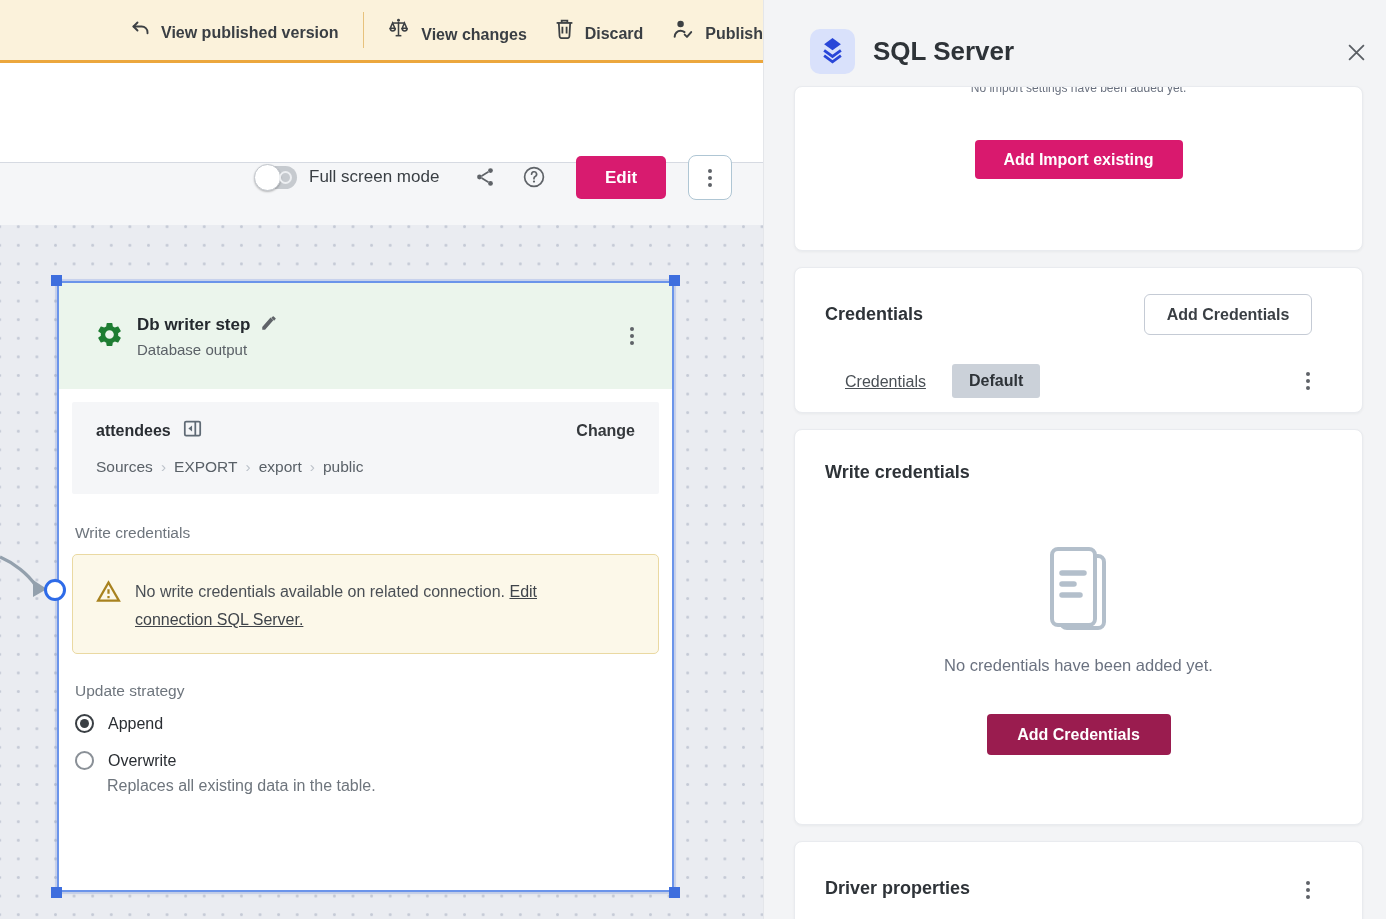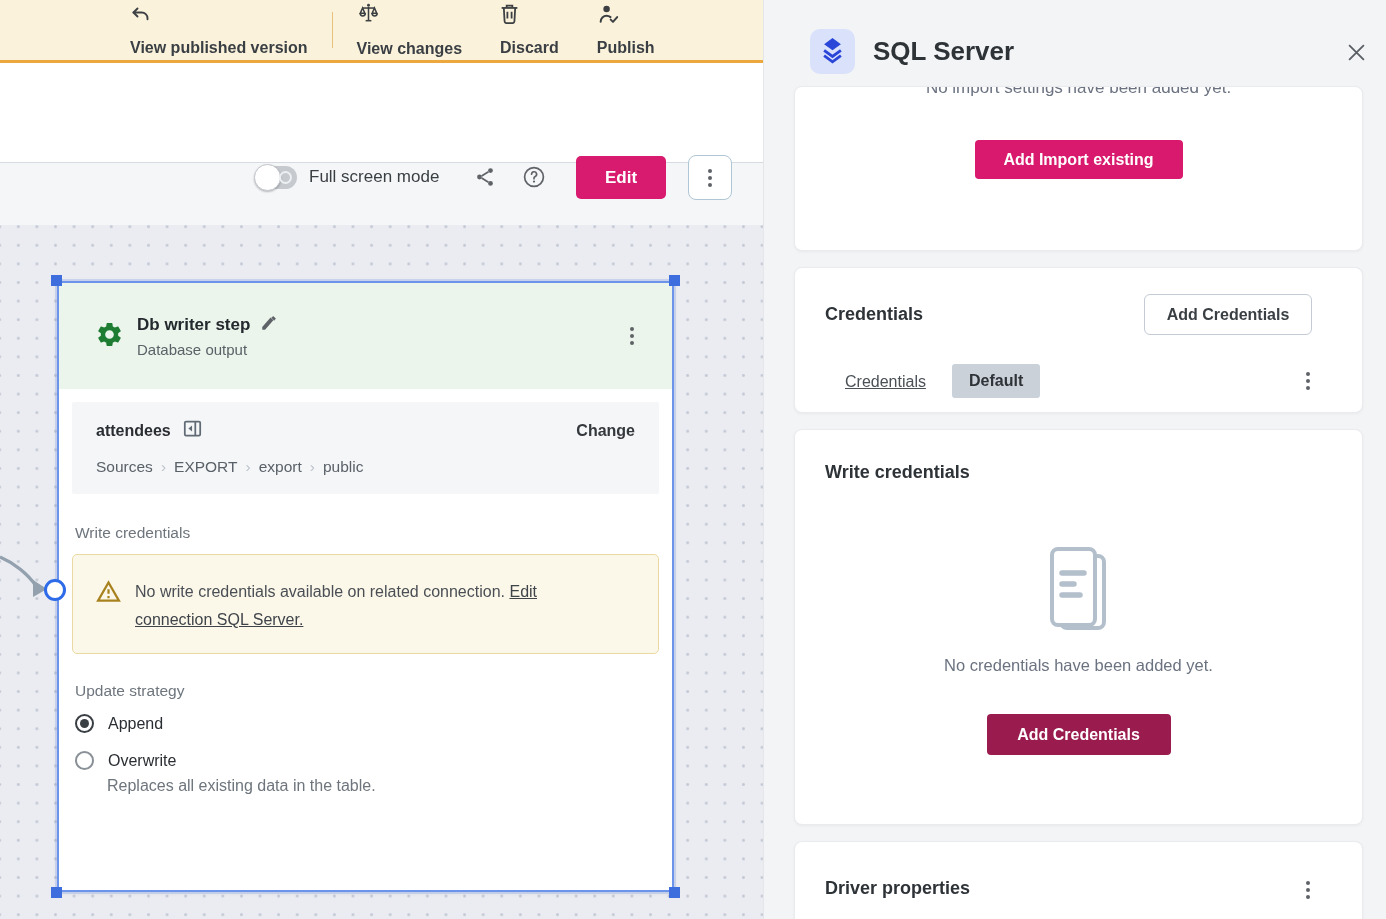--- a/index.html
+++ b/index.html
@@ -5,22 +5,22 @@
   * { margin:0; padding:0; box-sizing:border-box; }
   html,body { width:1386px; height:919px; overflow:hidden; background:#fff;
               font-family:"Liberation Sans", sans-serif; color:#3A3F44; }
   .page { position:relative; width:1386px; height:919px; }
 
   
   .left-region { position:absolute; left:0; top:0; width:763px; height:919px; }
 
   .topbar { height:63px; background:#FBF2DB; border-bottom:3px solid #ECA73D;
             display:flex; align-items:center; padding-left:130px; gap:0; }
-  .topbar .tb-btn { display:flex; align-items:flex-start; gap:11px; font-size:16px;
-                    font-weight:bold; color:#3A3F44; cursor:pointer; white-space:nowrap;flex-direction:column; }
+  .topbar .tb-btn { display:flex; align-items:flex-end; gap:11px; font-size:16px;
+                    font-weight:bold; color:#3A3F44; cursor:pointer; white-space:nowrap; }
   .topbar .tb-divider { width:1px; height:36px; background:#E7C27C; margin:0 24px; }
   .topbar .gap { width:38px; }
 
   .toolbar2 { position:relative; height:100px; background:#fff; border-bottom:1px solid #D6DAE2; }
   .toggle { position:absolute; left:255px; top:103px; width:42px; height:23px;
             background:#C6CACF; border-radius:12px; }
   .toggle .knob { position:absolute; left:-1px; top:-2px; width:27px; height:27px;
                   background:#fff; border:1px solid #C2C6CC; border-radius:50%;
                   box-shadow:0 1px 2px rgba(0,0,0,.25); }
   .toggle .off-ring { position:absolute; right:5px; top:5px; width:13px; height:13px;
@@ -96,21 +96,21 @@
   .panel-header { position:relative; padding:29px 0 0 46px; display:flex; align-items:center; }
   .panel-icon-tile { width:45px; height:45px; border-radius:10px; background:#D9E1FB;
                      display:flex; align-items:center; justify-content:center; }
   .panel-title { margin-left:18px; font-size:26px; font-weight:bold; color:#2E3338; }
   .panel-close { position:absolute; right:19px; top:41px; width:22px; height:22px;
                  display:flex; align-items:center; justify-content:center; cursor:pointer; }
 
   .card { position:absolute; left:30px; width:569px; background:#fff; border-radius:8px;
           border:1px solid #E9EBEF; box-shadow:0 1px 3px rgba(25,30,40,.05); }
   .card-import { top:86px; height:165px; overflow:hidden; }
-  .clipped-text { margin-top:-10px; text-align:center; font-size:17px; line-height:22px; color:#6B7280; }
+  .clipped-text { margin-top:-10px; text-align:center; font-size:12px; line-height:22px; color:#6B7280; }
   .btn-magenta { display:block; margin:41px auto 0; min-width:208px; height:39px; padding:0 22px;
                  background:#D9196E; color:#fff; border:none; border-radius:4px;
                  font-size:16px; font-weight:bold; font-family:inherit; cursor:pointer; }
 
   .card-credentials { top:267px; height:146px; }
   .card-heading { position:absolute; left:30px; font-size:18px; font-weight:bold; color:#2E3338; }
   .card-credentials .card-heading { top:36px; }
   .btn-outline { position:absolute; right:50px; top:26px; width:168px; height:41px;
                  background:#fff; border:1px solid #C5CBD5; border-radius:6px;
                  font-size:16px; font-weight:bold; color:#3A3F44; font-family:inherit; cursor:pointer; }

